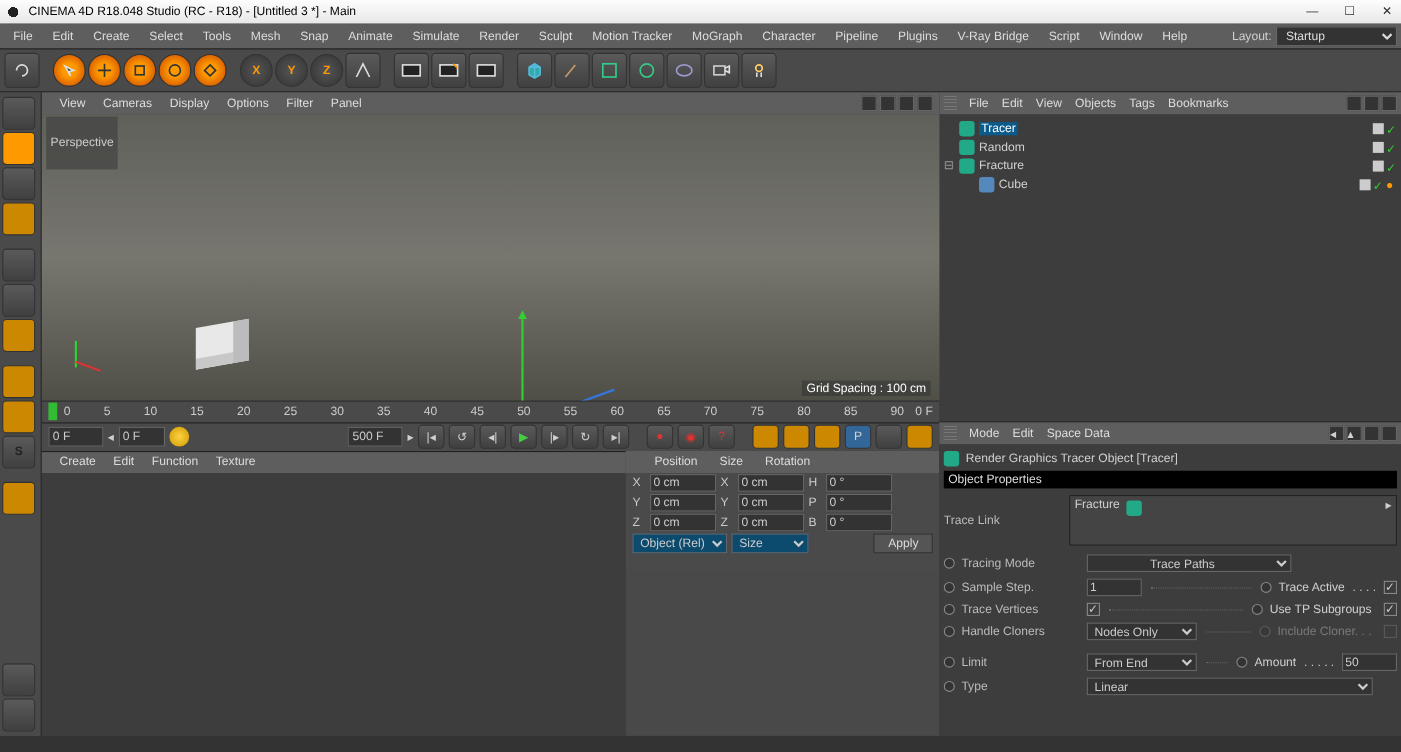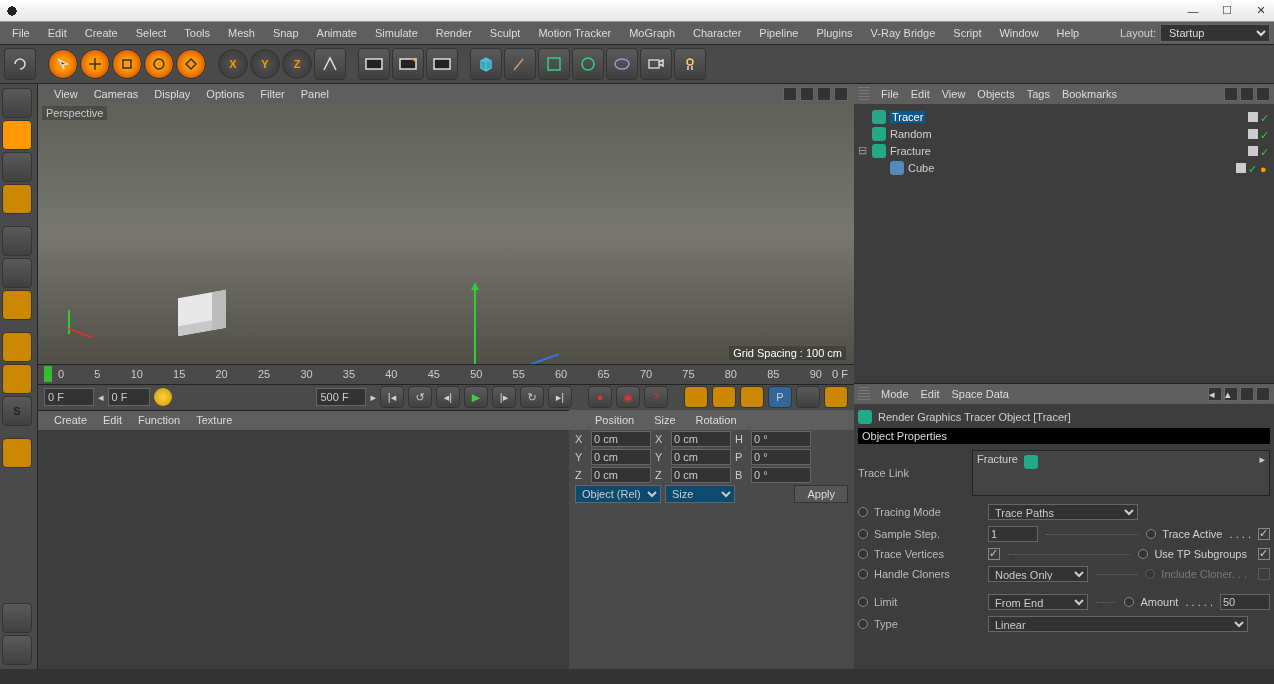--- a/index.html
+++ b/index.html
@@ -32,21 +32,21 @@
 .right-col { width: 420px; display:flex; flex-direction:column; background:#3d3d3d; }
 
 
 .vpmenu { height: 20px; background:#5e5e5e; display:flex; align-items:center; padding:0 6px; gap:4px; }
 .vpmenu .mitem { padding:2px 6px; color:#ddd; }
 .vpmenu .vpicons { margin-left:auto; display:flex; gap:3px; }
 .vpmenu .vpicon { width:14px; height:14px; background:#333; border:1px solid #666; }
 
 
 .viewport { flex:1; position:relative; background: linear-gradient(#60605a 0%, #777770 50%, #4f4f48 100%); overflow:hidden; }
-.viewport .vplabel { position:absolute; top:2px; left:4px; color:#ccc; background:rgba(60,60,60,.6); padding:1px 4px; }
+.viewport .vplabel { position:absolute; top:2px; left:4px; color:#ccc; background:rgba(60,60,60,.6); padding:18px 4px; }
 .viewport .grid-info { position:absolute; bottom:4px; right:8px; color:#fff; background:rgba(40,40,40,.4); padding:1px 4px; }
 .viewport .cube { position:absolute; left:140px; top:190px; width:48px; height:38px; background:#e8e8e8; transform: skewY(-10deg); box-shadow: inset -14px 0 0 #bcbcbc, inset 0 -10px 0 #c8c8c8; }
 .viewport .gizmo { position:absolute; left:380px; top:180px; }
 .axis-y { width:2px; height:110px; background:#3c3; position:absolute; left:56px; top:0; }
 .axis-y::before { content:''; position:absolute; top:-6px; left:-3px; border:4px solid transparent; border-bottom:8px solid #3c3;}
 .axis-z { width:90px; height:2px; background:#37d; position:absolute; left:56px; top:100px; transform:rotate(-20deg); transform-origin:left;}
 .mini-axis { position:absolute; bottom:30px; left:30px; }
 .mini-axis .ay{width:2px;height:24px;background:#3c3;}
 .mini-axis .ax{width:24px;height:2px;background:#d33;position:absolute;bottom:0;left:0;transform:rotate(20deg);}
 
@@ -107,41 +107,42 @@
 .otitle .oicon{width:14px;height:14px;background:#2a8;border-radius:3px;}
 .tabs { display:flex; gap:2px; margin:2px 0;}
 .tabs .tab { padding:2px 8px; background:#5a5a5a; border:1px solid #333; color:#ccc; border-radius:3px 3px 0 0;}
 .tabs .tab.active { background:#3a7ab0; color:#fff; }
 .sectitle { background:#000000; padding:2px 4px; color:#ddd; }
 .attrrow { display:flex; align-items:center; padding:2px 0; gap:4px; }
 .attrrow .radio { width:10px;height:10px;border-radius:50%;border:1px solid #888; background:#333; margin-right:2px;}
 .attrrow .albl { width:110px; color:#bbb; }
 .attrrow .dots { flex:1; border-bottom:1px dotted #666; margin:0 4px; height:1px;}
 .attrrow select, .attrrow input[type=text] { background:#333; border:1px solid #666; color:#ccc; padding:1px 2px; height:16px; }
-.attrrow select.w { width:150px; }
+.attrrow select.w { width:186px;text-align:center; }
 .attrrow select.wn { width:100px; }
 .attrrow input.num { width:50px; }
 .attrrow .chk { width:12px;height:12px;border:1px solid #888; display:inline-block; position:relative;}
 .attrrow .chk.on::after{content:'✓';position:absolute;top:-2px;left:0;color:#ccc;font-size:11px;}
 .linkbox { height:46px; background:#444; border:1px solid #222; margin:2px 0; padding:2px 4px; display:flex; align-items:flex-start; gap:6px;}
 .linkbox .licon{width:14px;height:14px;background:#2a8;border-radius:3px;margin-top:2px;}
 
 .bottombar { height:15px; background:#333; color:#888; display:flex; align-items:center; padding:0 6px;}
 
 
 .lower-center { display:flex; }
 .lower-left { flex:1; display:flex; flex-direction:column;}
 .lower-right { width:285px; }
 
 </style>
 </head>
 <body>
 
 <div class="titlebar">
   <div class="logo"></div>
+  <span>CINEMA 4D R18.048 Studio (RC - R18) - [Untitled 3 *] - Main</span>
   <div class="wbtns">
     <div class="wbtn">—</div>
     <div class="wbtn">☐</div>
     <div class="wbtn">✕</div>
   </div>
 </div>
 
 <div class="menubar">
   <span class="mitem">File</span>
   <span class="mitem">Edit</span>

